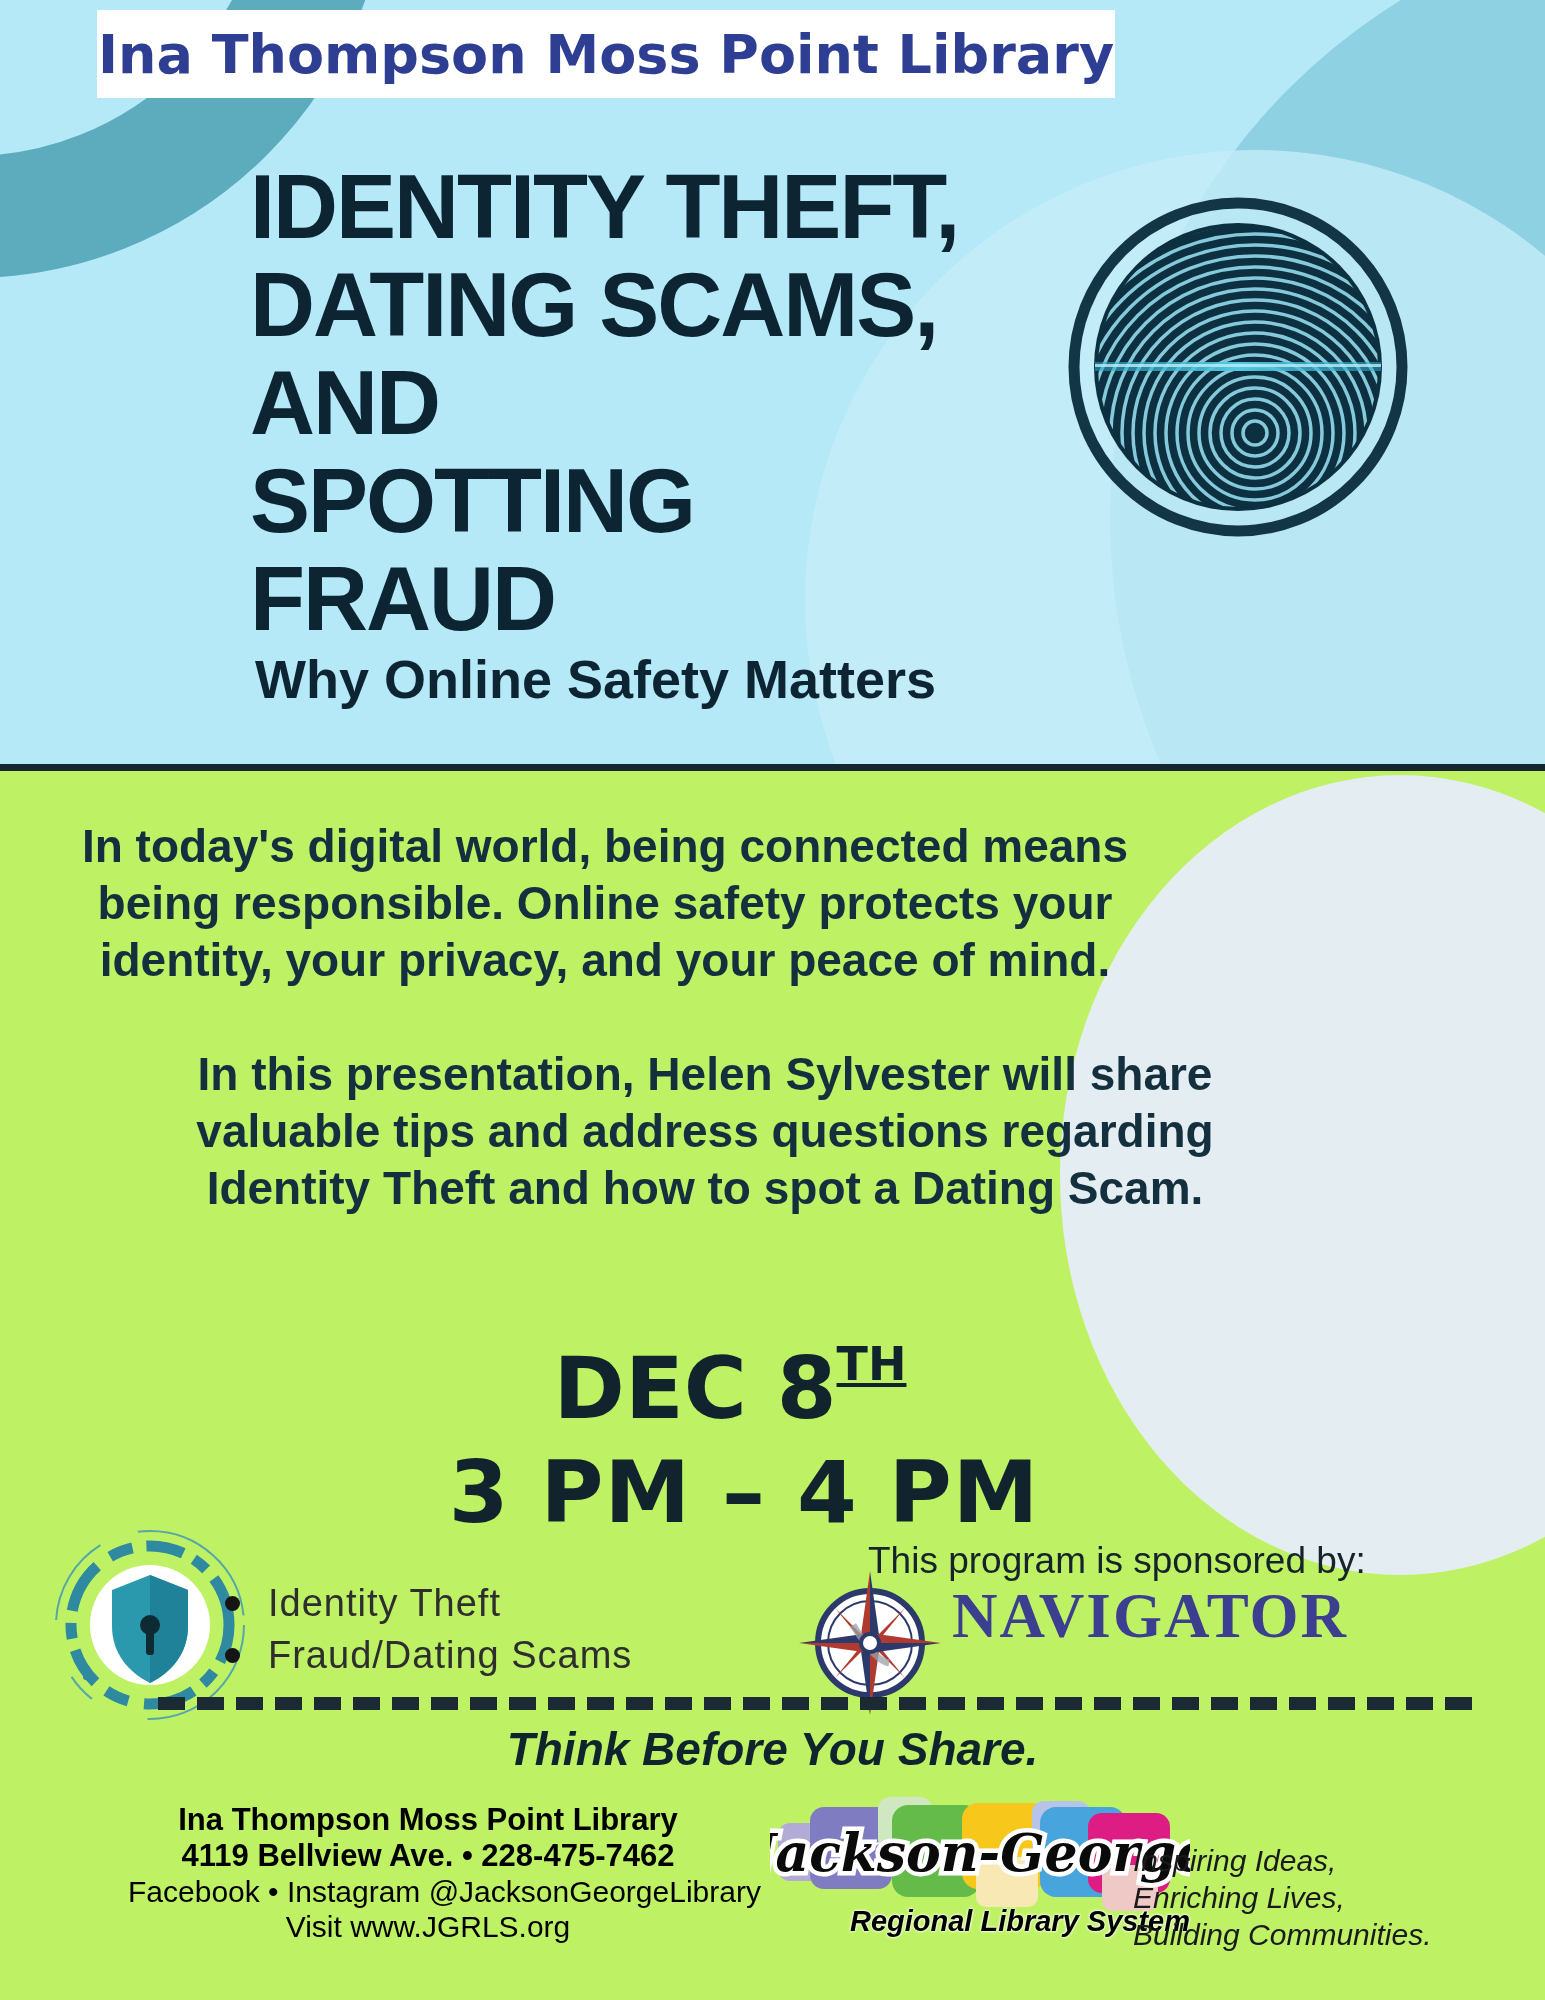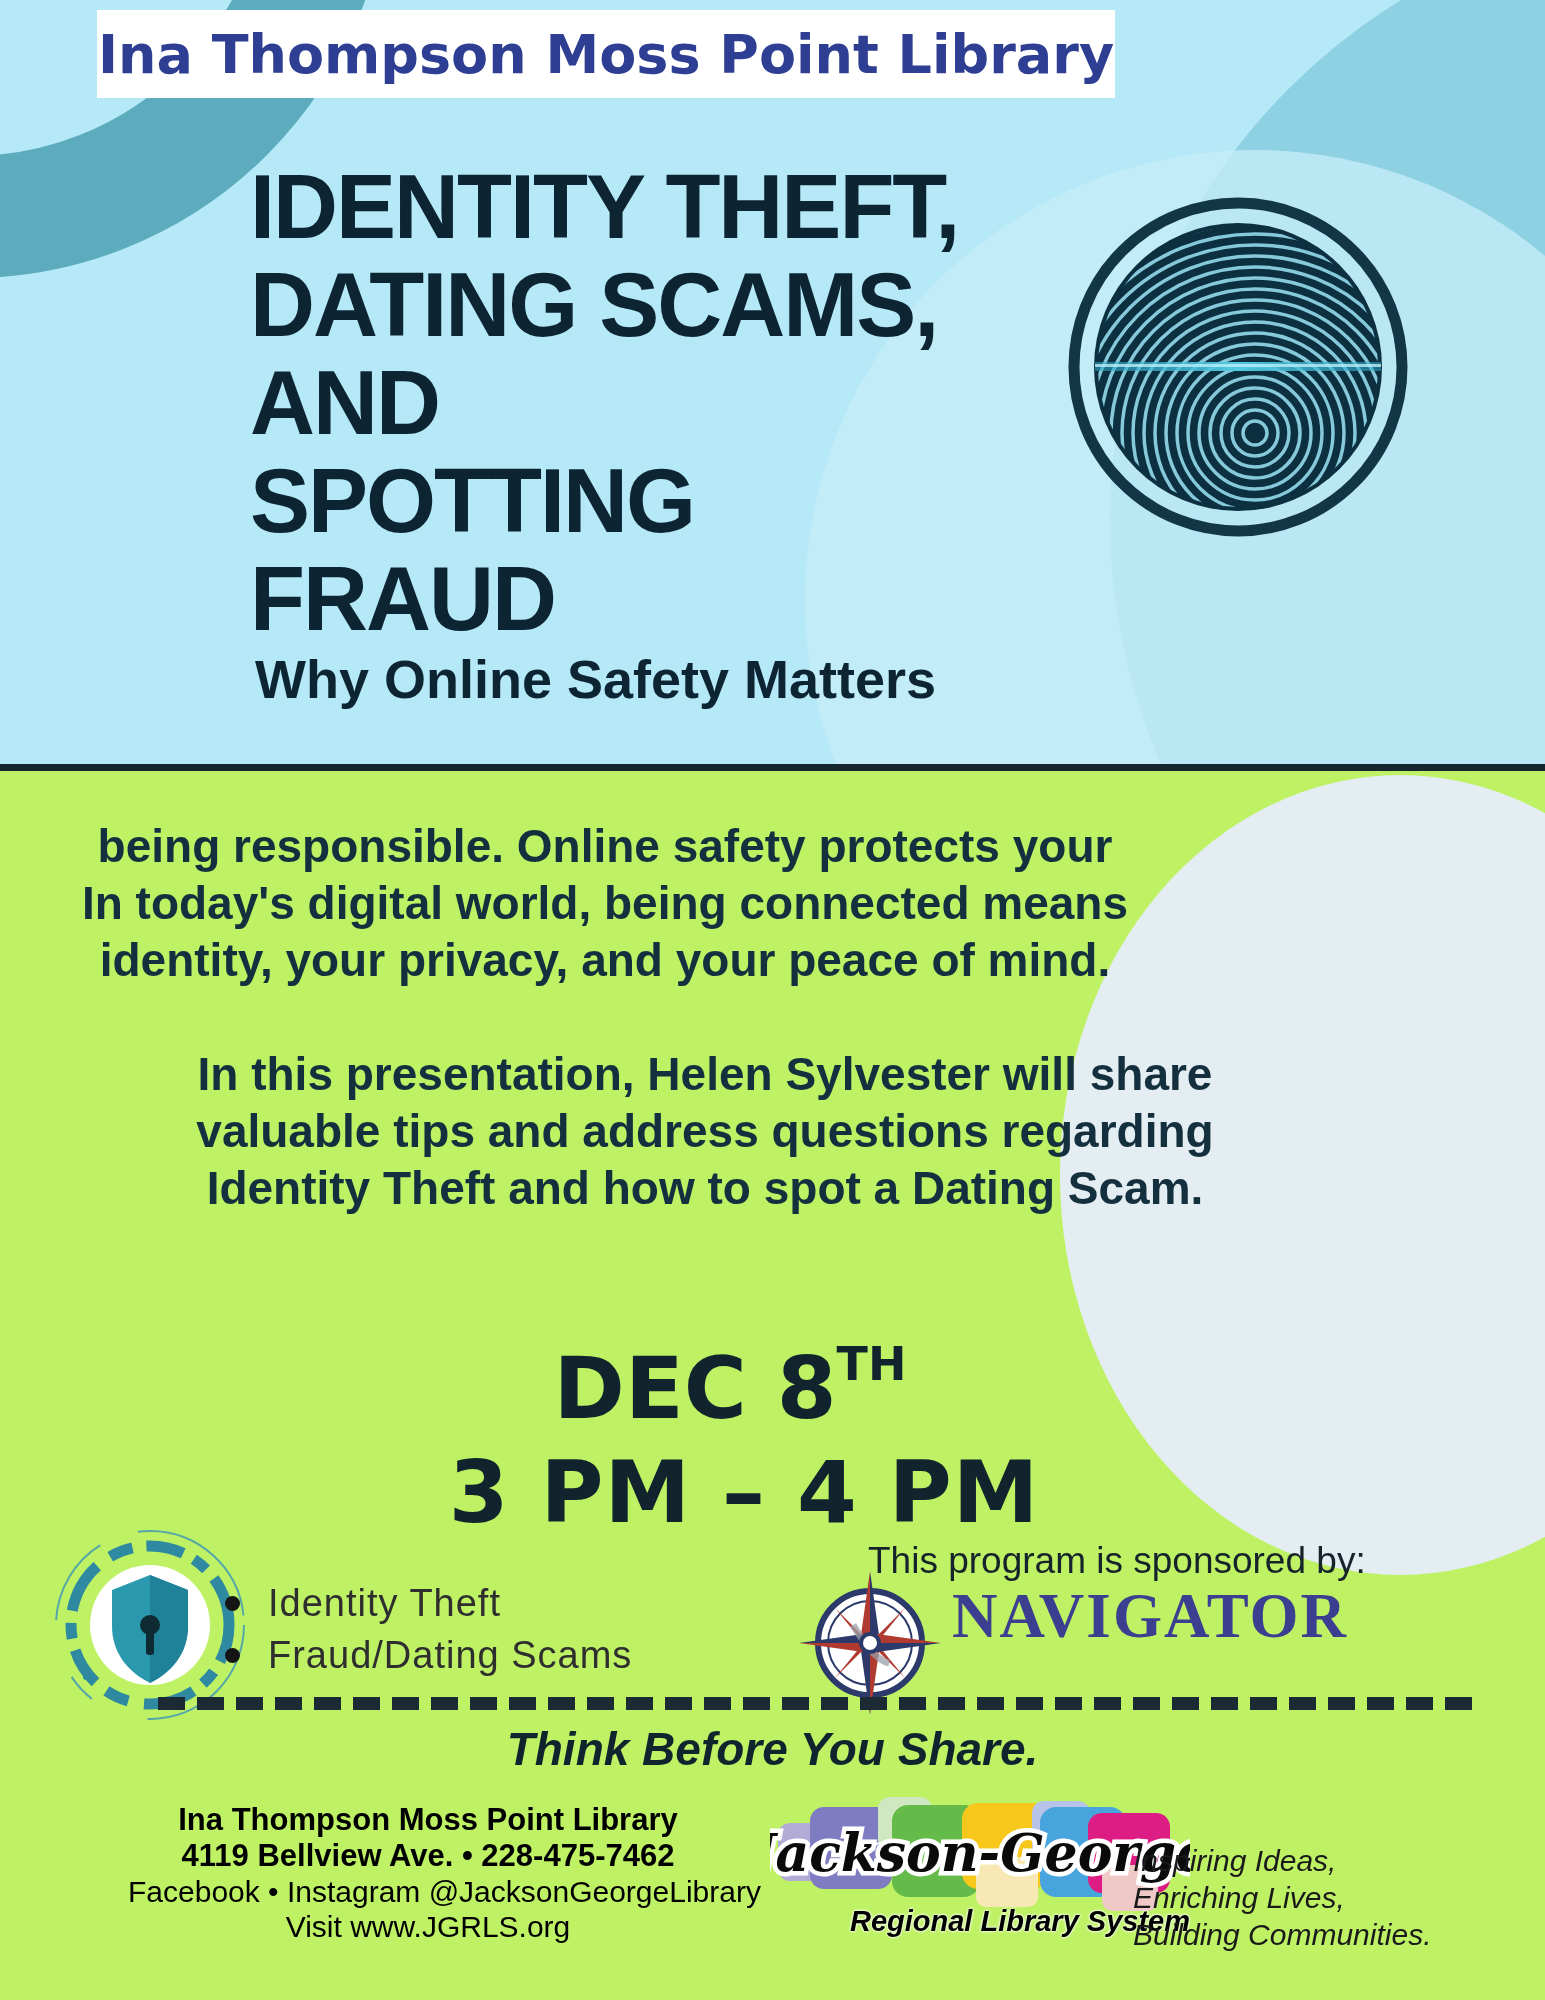--- a/index.html
+++ b/index.html
@@ -28,21 +28,21 @@
   
   .content-blob{position:absolute;left:1060px;top:775px;width:680px;height:800px;border-radius:50%;background:#e4eef2;}
   .para{position:absolute;text-align:center;font-weight:bold;color:#14303e;}
   .para div{font-size:46px;line-height:57px;white-space:nowrap;}
   .para1{left:20px;top:818px;width:1170px;}
   .para2{left:40px;top:1046px;width:1330px;}
 
   .date-block{position:absolute;left:0;top:1312px;width:1460px;text-align:center;color:#11242e;
               font-family:"DejaVu Sans",sans-serif;font-weight:bold;}
   .date-line{font-size:86px;line-height:104px;}
-  .date-line sup{font-size:46px;vertical-align:38px;letter-spacing:0;}
+  .date-line sup{font-size:46px;vertical-align:38px;letter-spacing:0;text-decoration:underline;}
   .time-line{font-size:86px;line-height:104px;letter-spacing:1px;padding-left:28px;}
 
   
   .shield{position:absolute;left:50px;top:1525px;}
   .topics{position:absolute;left:225px;top:1577px;}
   .topic-row{display:flex;align-items:center;height:52px;}
   .topic-dot{width:15px;height:15px;border-radius:50%;background:#151515;margin-right:28px;flex:none;}
   .topic-label{font-size:38px;color:#2e2e2e;font-weight:normal;letter-spacing:1px;white-space:nowrap;}
 
   .sponsor-label{position:absolute;left:868px;top:1540px;font-size:37px;color:#16232b;white-space:nowrap;}
@@ -131,22 +131,22 @@
       <div class="title-line">FRAUD</div>
     </div>
     <div class="subtitle">Why Online Safety Matters</div>
   </div>
 
   <div class="divider"></div>
 
   <div class="content-blob"></div>
 
   <div class="para para1">
+    <div>In today's digital world, being connected means</div>
     <div>being responsible. Online safety protects your</div>
-    <div>In today's digital world, being connected means</div>
     <div>identity, your privacy, and your peace of mind.</div>
   </div>
 
   <div class="para para2">
     <div>In this presentation, Helen Sylvester will share</div>
     <div>valuable tips and address questions regarding</div>
     <div>Identity Theft and how to spot a Dating Scam.</div>
   </div>
 
   <div class="date-block">

